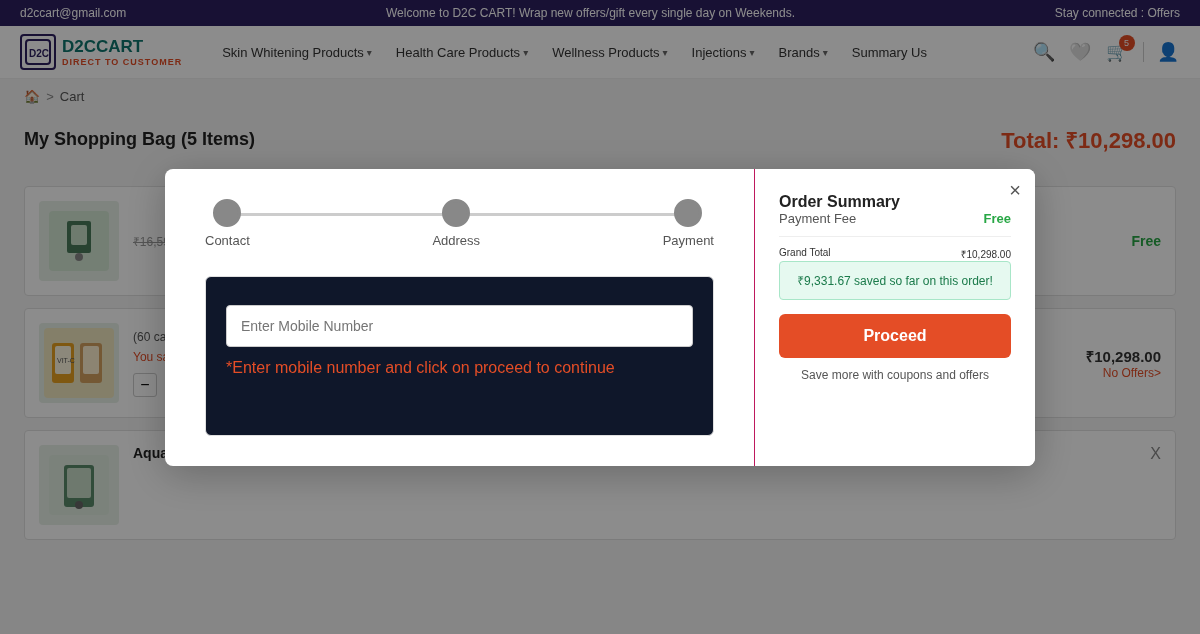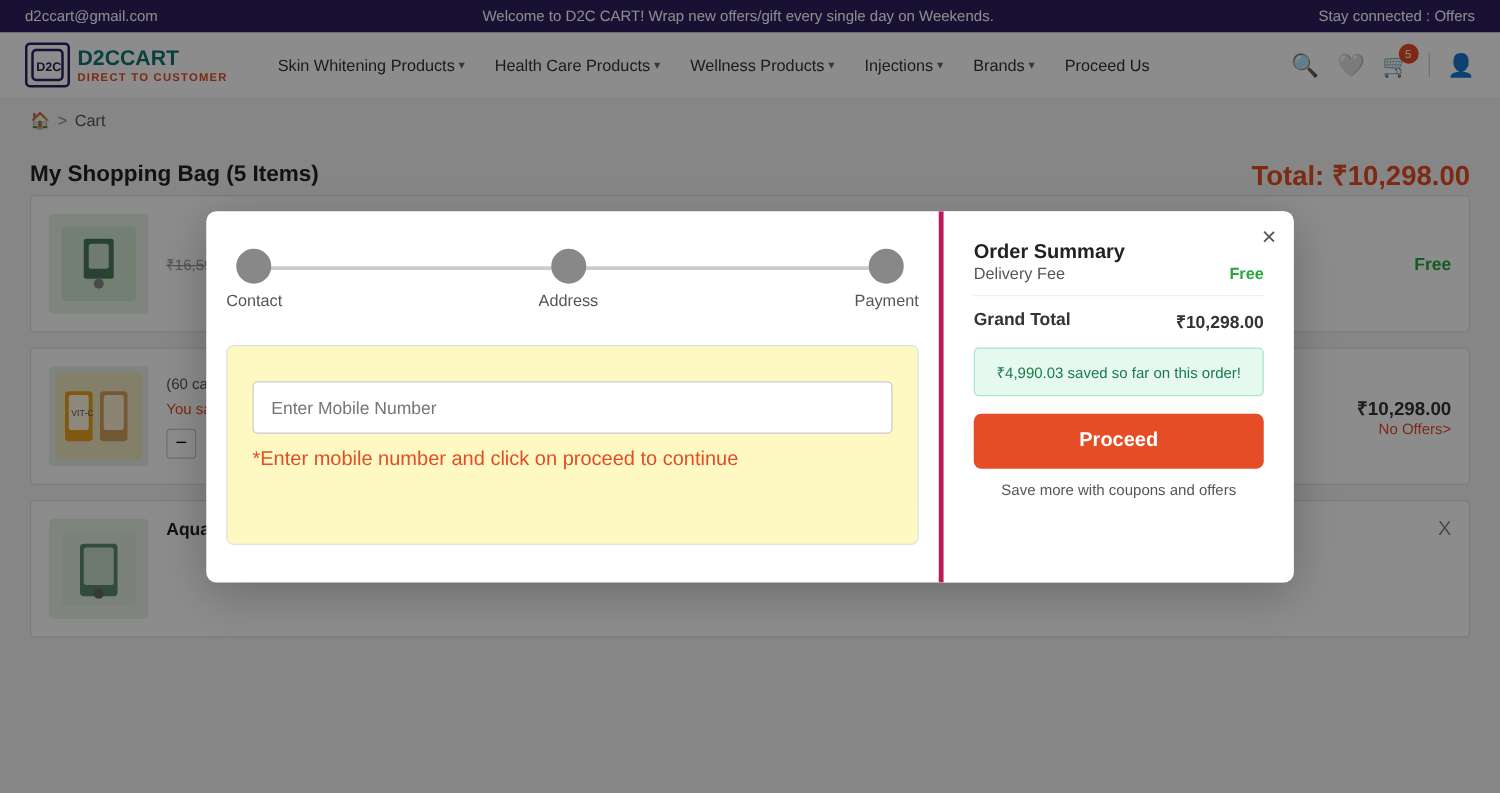--- a/index.html
+++ b/index.html
@@ -106,21 +106,21 @@
 
     
     .main {
       padding: 10px 24px 20px;
       position: relative;
     }
     .page-header {
       display: flex;
       justify-content: space-between;
       align-items: center;
-      margin-bottom: 2px;
+      margin-bottom: 32px;
     }
     .page-title { font-size: 18px; font-weight: bold; color: #222; }
     .total-price { font-size: 22px; font-weight: bold; color: #e44d26; }
 
     
     .cart-item {
       background: #fff;
       border: 1px solid #e0e0e0;
       border-radius: 4px;
       margin-bottom: 12px;
@@ -186,22 +186,22 @@
       border-radius: 8px;
       display: flex;
       width: 870px;
       max-width: 95vw;
       position: relative;
       box-shadow: 0 8px 40px rgba(0,0,0,0.25);
       overflow: hidden;
     }
     .modal-left {
       flex: 1;
-      padding: 30px 16px;
-      border-right: 4px solid #be185d;
+      padding: 30px 40px;
+      border-right: 1px solid #be185d;
     }
     .modal-right {
       width: 280px;
       padding: 24px 24px;
       background: #fff;
     }
 
     
     .stepper {
       display: flex;
@@ -242,21 +242,21 @@
       background: #888;
       border-color: #888;
     }
     .step-label {
       font-size: 13px;
       color: #555;
     }
 
     
     .contact-form-area {
-      background: #fef9c3;
+      background: #0f172a;
       border: 1px solid #e0e0e0;
       border-radius: 6px;
       padding: 28px 20px 20px;
       min-height: 160px;
     }
     .mobile-input {
       width: 100%;
       padding: 12px 14px;
       border: 1px solid #ccc;
       border-radius: 4px;
@@ -281,23 +281,22 @@
       font-size: 13px;
     }
     .summary-label { color: #555; }
     .summary-value { font-weight: bold; }
     .strike { text-decoration: line-through; color: #999; font-weight: normal; font-size: 12px; margin-left: 4px; }
     .free-val { color: #28a745; font-weight: bold; }
     .summary-divider { border: none; border-top: 1px solid #eee; margin: 10px 0; }
     .grand-total-row {
       display: flex;
       justify-content: space-between;
-      font-size: 14px;
-      font-weight: bold;
-      margin-bottom: 12px;
+      font-size: 10px;
+      font-weight: normal;
     }
     .savings-box {
       background: #e6f9f0;
       border: 1px solid #a8e6c8;
       border-radius: 4px;
       padding: 10px 12px;
       font-size: 12px;
       color: #1a7a4a;
       text-align: center;
       margin-bottom: 14px;
@@ -381,21 +380,21 @@
     </div>
     <div class="nav-item">
       <span>Injections</span>
       <span class="nav-chevron">▾</span>
     </div>
     <div class="nav-item">
       <span>Brands</span>
       <span class="nav-chevron">▾</span>
     </div>
     <div class="nav-item">
-      <span>Proceed Us</span>
+      <span>Summary Us</span>
     </div>
   </nav>
   <div class="header-icons">
     <span class="header-icon">🔍</span>
     <span class="header-icon">🤍</span>
     <span class="header-icon" style="position:relative;">
       🛒
       <span class="cart-badge">5</span>
     </span>
     <div class="divider-v"></div>
@@ -502,31 +501,31 @@
         <input class="mobile-input" type="text" placeholder="Enter Mobile Number" style="">
         <div class="input-hint">*Enter mobile number and click on proceed to continue</div>
       </div>
     </div>
 
     <div class="modal-right">
       <div class="order-summary-title">Order Summary</div>
 
 
       <div class="summary-row">
-        <span class="summary-label">Delivery Fee</span>
+        <span class="summary-label">Payment Fee</span>
         <span class="free-val">Free</span>
       </div>
 
       <hr class="summary-divider">
 
       <div class="grand-total-row">
         <span>Grand Total</span>
         <span>₹10,298.00</span>
       </div>
 
-      <div class="savings-box">₹4,990.03 saved so far on this order!</div>
+      <div class="savings-box">₹9,331.67 saved so far on this order!</div>
 
       <button class="proceed-btn">Proceed</button>
 
       <div class="coupon-row">Save more with coupons and offers</div>
     </div>
   </div>
 </div>
 
 </body></html>

